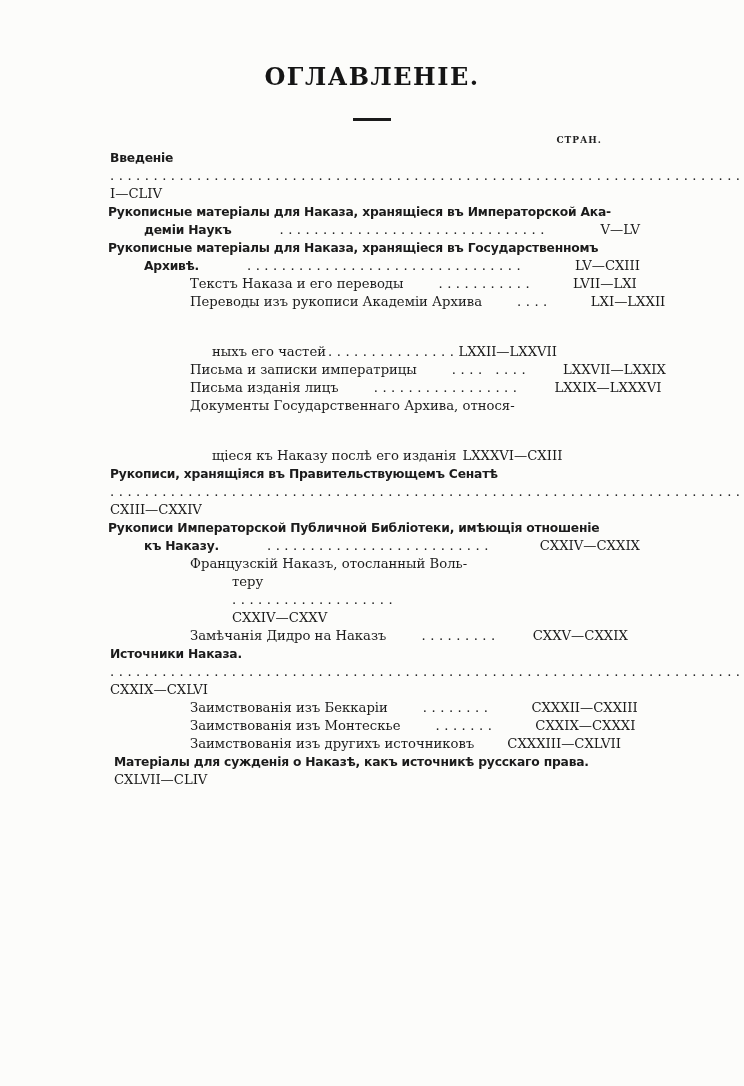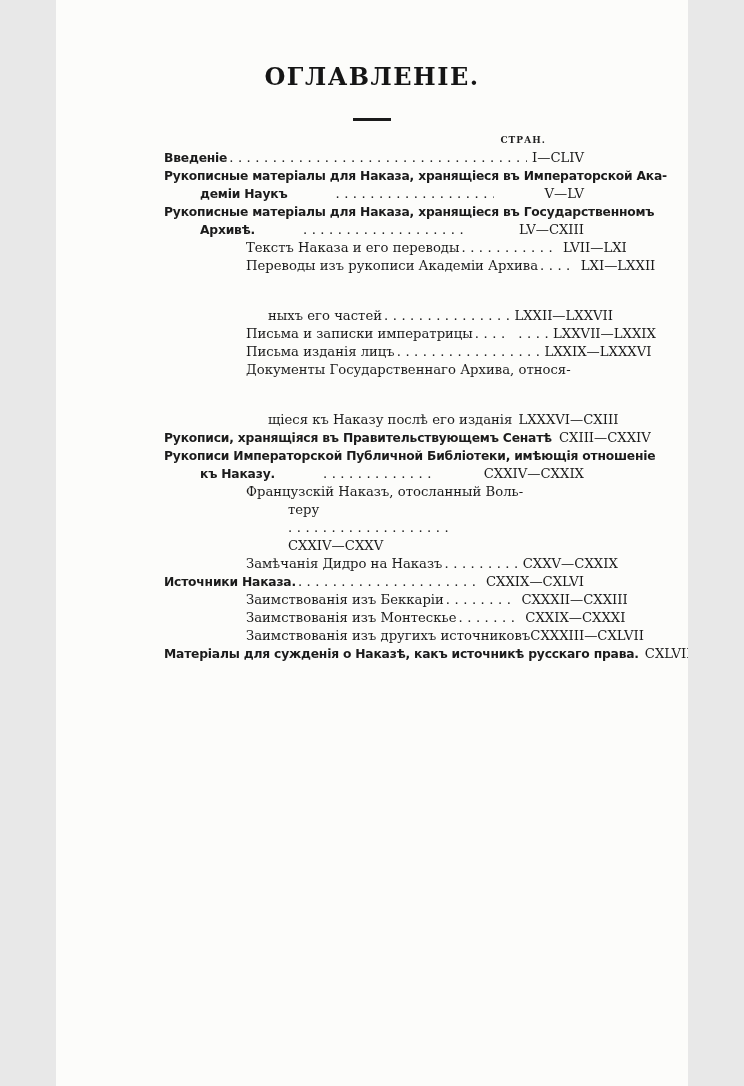--- a/index.html
+++ b/index.html
@@ -2,21 +2,21 @@
 <html><head>
 <meta charset="utf-8">
 <style>
   html, body {
     margin: 0;
     padding: 0;
     background: #e8e8e8;
   }
   .page {
     position: relative;
-    width: 632px;
+    width: 744px;
     height: 1086px;
     margin: 0 auto;
     background: #fcfcfa;
     color: #1b1b1b;
     overflow: hidden;
   }
   .title {
     margin: 62px 0 0 0;
     text-align: center;
     font-family: "DejaVu Serif", serif;
@@ -78,23 +78,23 @@
     white-space: nowrap;
     letter-spacing: 4.5px;
     margin: 0 5px 0 2px;
     font-family: "DejaVu Serif", serif;
     font-size: 13.2px;
   }
   .leader::after {
     content: "........................................................................................................";
   }
   .pages.gap { margin-left: 6px; }
-  .ind-0 { padding-left: 0; }
+  .ind-0 { padding-left: 0; flex-direction: column; }
   .ind-1 { padding-left: 36px; gap: 46px; }
-  .ind-2 { padding-left: 82px; }
+  .ind-2 { padding-left: 82px; gap: 33px; }
   .ind-3 { padding-left: 104px; margin-top: 32px; }
   .ind-4 { padding-left: 122px; flex-direction: column; }
 </style>
 </head>
 <body>
 
 <div class="page">
   <h1 class="title">ОГЛАВЛЕНІЕ.</h1>
   <div class="title-rule"></div>
   <div class="content">

